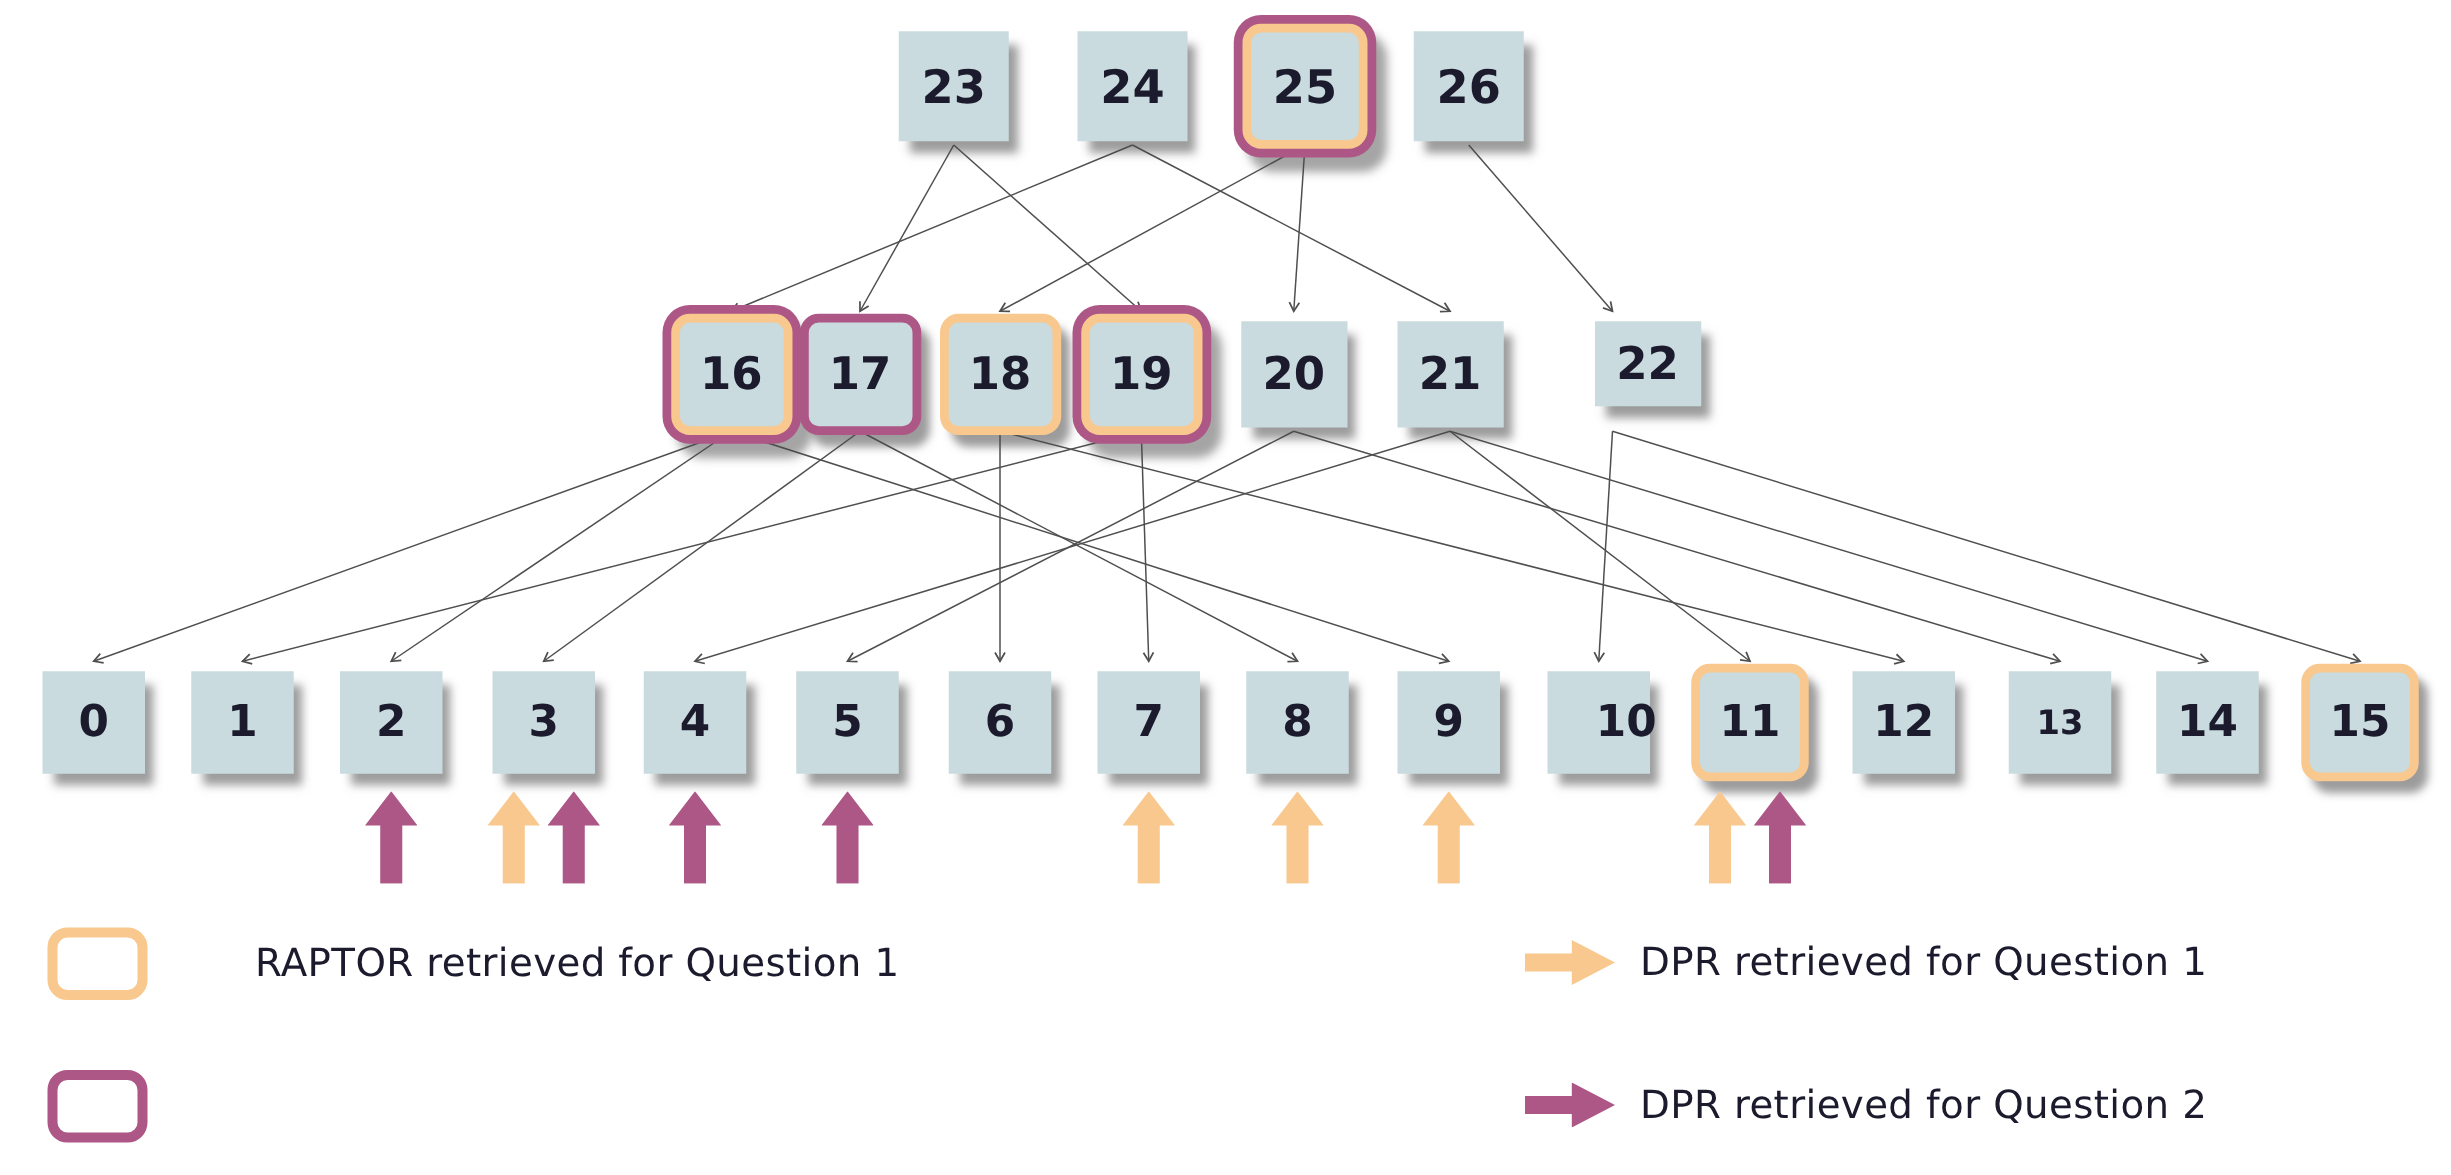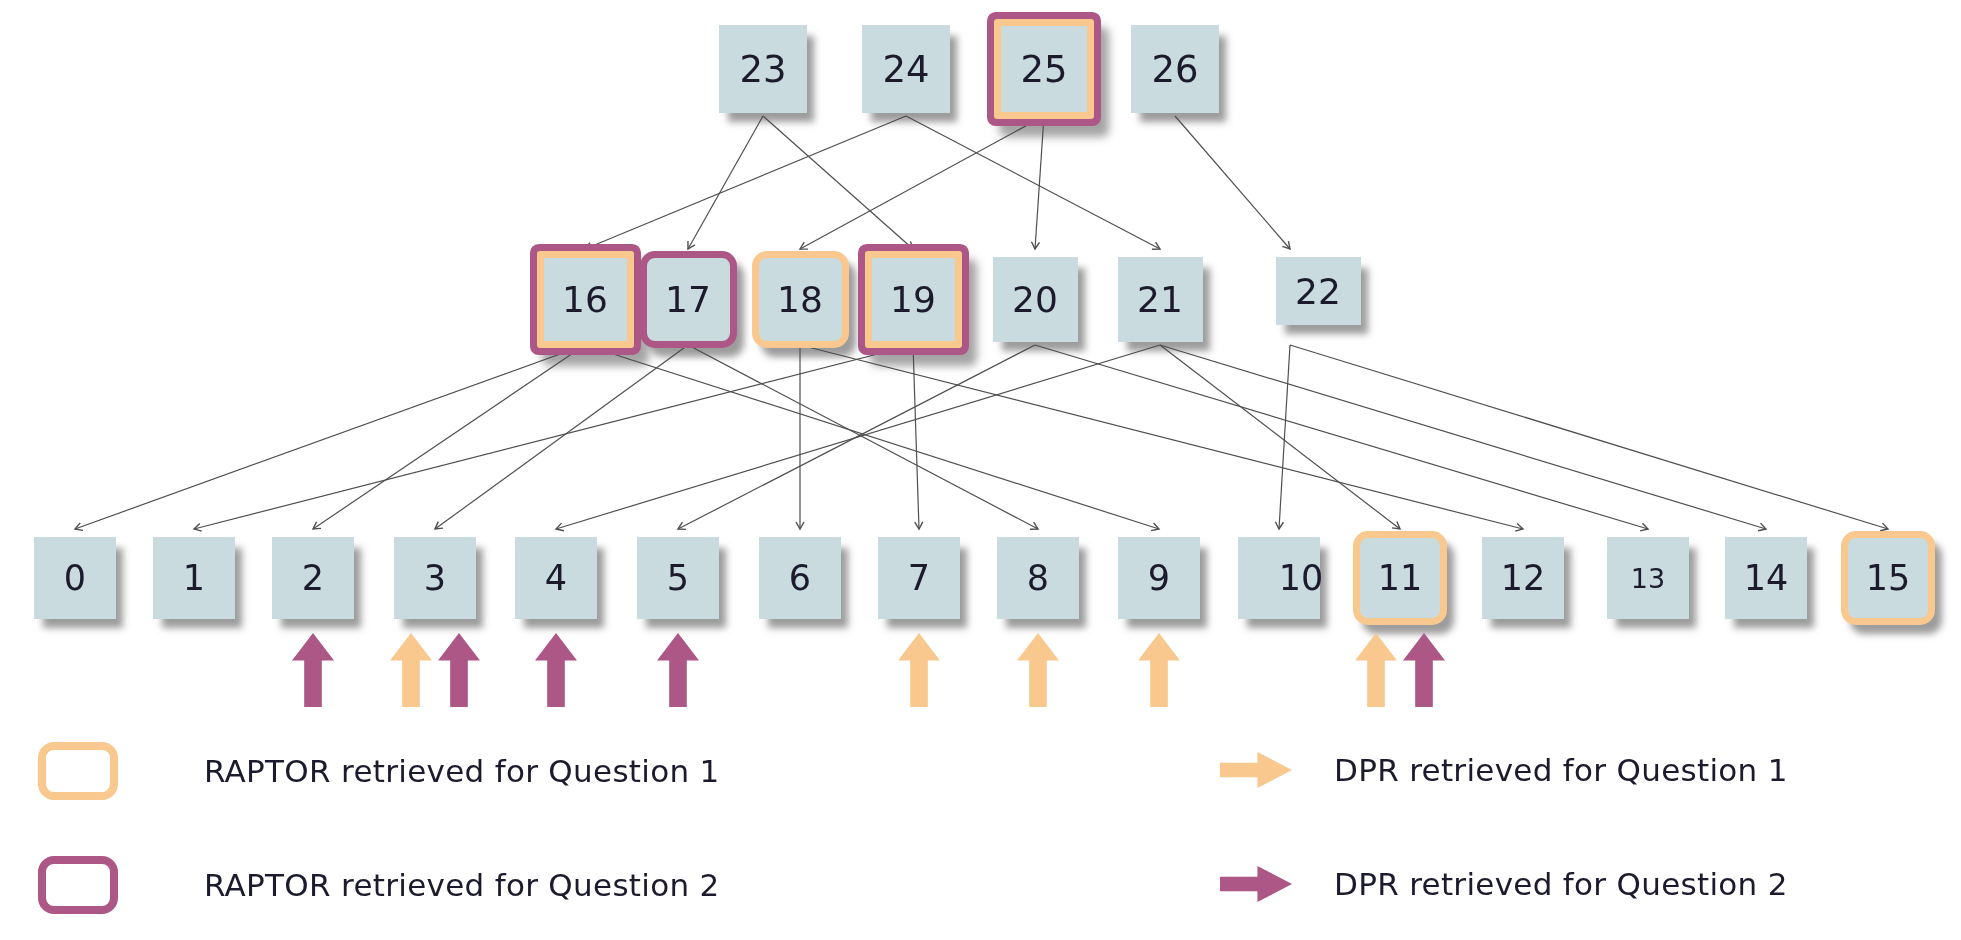--- a/index.html
+++ b/index.html
@@ -6,40 +6,40 @@
   html,body { background:#ffffff; }
   body { font-family:"DejaVu Sans", sans-serif; }
   .stage { position:relative; width:1961px; height:940px; background:#fff; overflow:hidden; }
 
   #edges { position:absolute; left:0; top:0; }
   #edges line { stroke: var(--edge); stroke-width:1.2px; }
   #edges marker path { stroke: var(--edge); }
 
   .node {
     position:absolute; display:flex; align-items:center; justify-content:center;
-    background: var(--fill); color: var(--ink); font-weight:400;
+    background: var(--fill); color: var(--ink); font-weight:700;
     box-shadow: 8px 10px 7px -1px rgba(75,75,75,.55);
   }
   .node.ring-q1 { border:7px solid var(--q1); border-radius:15px; }
   .node.ring-q2 { border:7px solid var(--q2); border-radius:15px; }
   .node.ring-both {
-    border:7px solid var(--q1); border-radius:3px;
+    border:7px solid var(--q1); border-radius:15px;
     box-shadow: 0 0 0 7px var(--q2), 10px 13px 8px 5px rgba(75,75,75,.5);
   }
 
   .dpr-arrow {
     position:absolute; width:42px; height:74px;
     clip-path: polygon(50% 0, 100% 37%, 71% 37%, 71% 100%, 29% 100%, 29% 37%, 0 37%);
   }
   .dpr-arrow.q1 { background: var(--q1); }
   .dpr-arrow.q2 { background: var(--q2); }
 
   .legend-item { position:absolute; display:flex; align-items:center; }
   .ring-item  { gap:86px; }
-  .arrow-item { gap:42px; }
+  .arrow-item { gap:20px; }
   .legend-label { font-size:31px; color: var(--ink); letter-spacing:.3px; white-space:nowrap; }
   .swatch-ring { width:80px; height:58px; border-radius:16px; border:8px solid; background:#fff; flex:none; }
   .swatch-ring.q1 { border-color: var(--q1); }
   .swatch-ring.q2 { border-color: var(--q2); }
   .swatch-arrow {
     width:72px; height:36px; flex:none;
     clip-path: polygon(0 30%, 52% 30%, 52% 0, 100% 50%, 52% 100%, 52% 70%, 0 70%);
   }
   .swatch-arrow.q1 { background: var(--q1); }
   .swatch-arrow.q2 { background: var(--q2); }
@@ -122,21 +122,20 @@
       <div class="dpr-arrow q2" style="left: 1403px; top: 633px;"></div>
     </div>
 
   <div>
     <div class="legend-item ring-item" style="left:38px; top:742px">
       <span class="swatch-ring q1"></span>
       <span class="legend-label">RAPTOR retrieved for Question 1</span>
     </div>
     <div class="legend-item ring-item" style="left:38px; top:856px">
       <span class="swatch-ring q2"></span>
-      <span class="legend-label">RAPTOR retrieved for Question 2</span>
     </div>
     <div class="legend-item arrow-item" style="left:1220px; top:752px">
       <span class="swatch-arrow q1"></span>
       <span class="legend-label">DPR retrieved for Question 1</span>
     </div>
     <div class="legend-item arrow-item" style="left:1220px; top:866px">
       <span class="swatch-arrow q2"></span>
       <span class="legend-label">DPR retrieved for Question 2</span>
     </div>
   </div>

